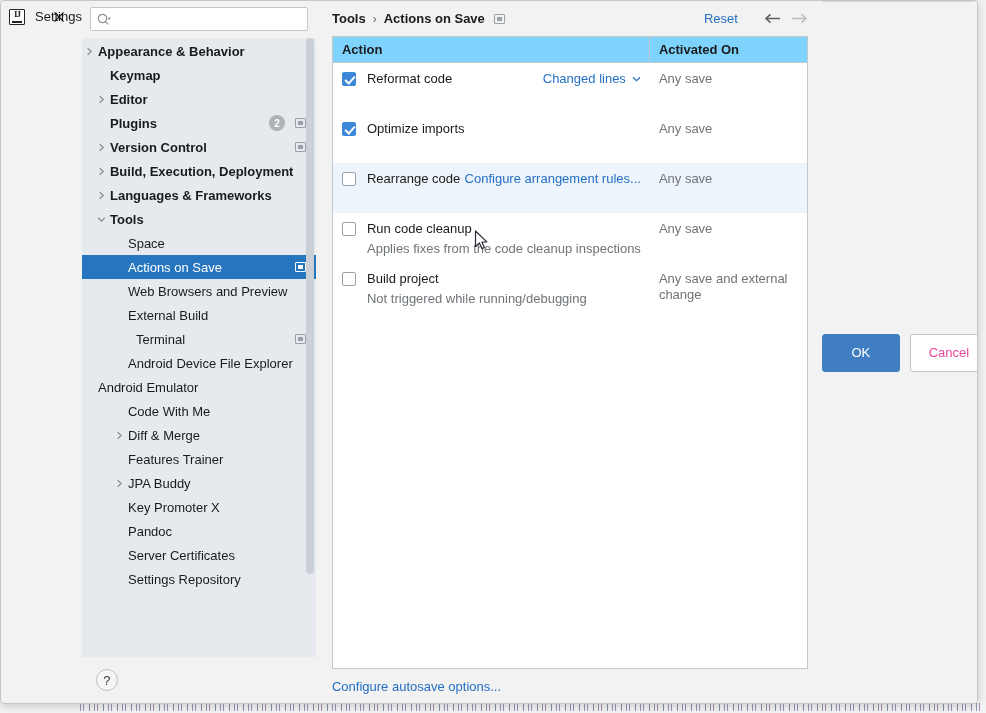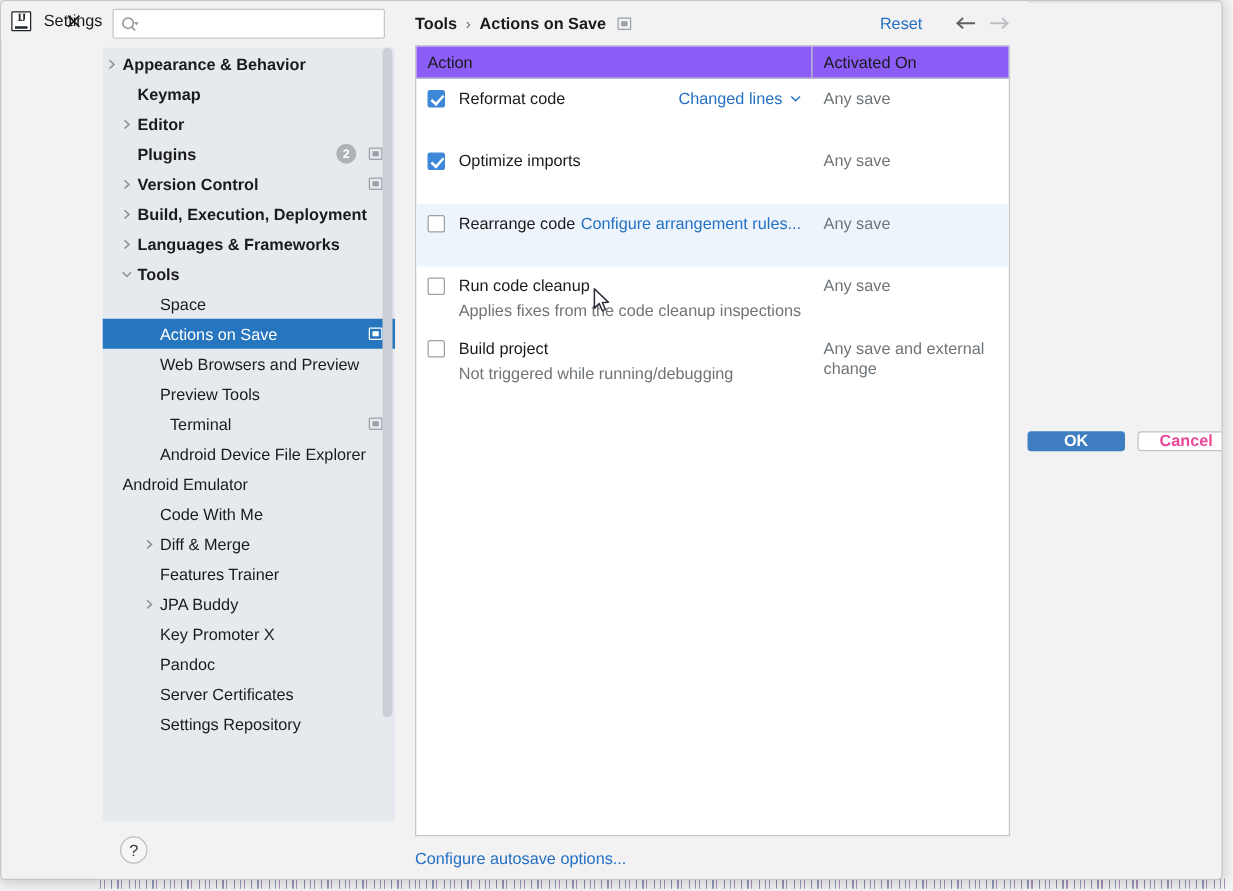--- a/index.html
+++ b/index.html
@@ -237,21 +237,22 @@
     flex: 1 1 auto; min-height: 0;
     background: #ffffff;
     border: 1px solid #c4c8cc;
     display: flex; flex-direction: column;
     overflow: hidden;
   }
   #table-head {
     height: 26px; flex: 0 0 26px;
     display: flex; align-items: flex-end;
     border-bottom: 1px solid #c4c8cc;
-    background: #8b5cf6;
+    background: #7dd3fc;
+    font-weight: bold;
   }
   .th {
     font-size: 13px; color: #1a1a1a;
     padding-left: 9px;
     height: 100%; display: flex; align-items: center;
   }
   .th.action-col { flex: 1 1 auto; border-right: 1px solid #c4c8cc; }
   .th.act-col { width: 157px; flex: 0 0 157px; }
 
   #rows { flex: 1 1 auto; overflow: hidden; }
@@ -315,28 +316,27 @@
   
   #footer {
     flex: 0 0 53px;
     border-top: 1px solid #d6d6d6;
     background: #f2f2f2;
     display: flex; align-items: center; justify-content: flex-end;
     padding-right: 16px;
     gap: 10px;
   }
   .btn {
-    height: 16px; min-width: 78px;
+    height: 38px; min-width: 78px;
     border-radius: 3px;
     font-family: "Liberation Sans", sans-serif;
     font-size: 13px;
     display: flex; align-items: center; justify-content: center;
     cursor: pointer;
     padding: 0 14px;
-    font-weight: bold;
   }
   .btn.primary {
     background: #3e7ec1; color: #ffffff; border: 1px solid #3e7ec1;
   }
   .btn.normal {
     background: #ffffff; color: #ec4899; border: 1px solid #bfc3c7;
   }
 
   
   #cursor { position: absolute; left: 474px; top: 230px; z-index: 50; pointer-events: none; }
@@ -448,21 +448,21 @@
               <span class="tw"></span>
               <span class="tr-label">Actions on Save</span>
               <span class="cfg-icon"></span>
             </div>
             <div class="tree-row" style="padding-left: 30px;">
               <span class="tw"></span>
               <span class="tr-label">Web Browsers and Preview</span>
             </div>
             <div class="tree-row" style="padding-left: 30px;">
               <span class="tw"></span>
-              <span class="tr-label">Preview Tools</span>
+              <span class="tr-label">External Build</span>
             </div>
             <div class="tree-row" style="padding-left: 38px;">
               <span class="tw"></span>
               <span class="tr-label">Terminal</span>
               <span class="cfg-icon"></span>
             </div>
             <div class="tree-row" style="padding-left: 30px;">
               <span class="tw"></span>
               <span class="tr-label">Android Device File Explorer</span>
             </div>

